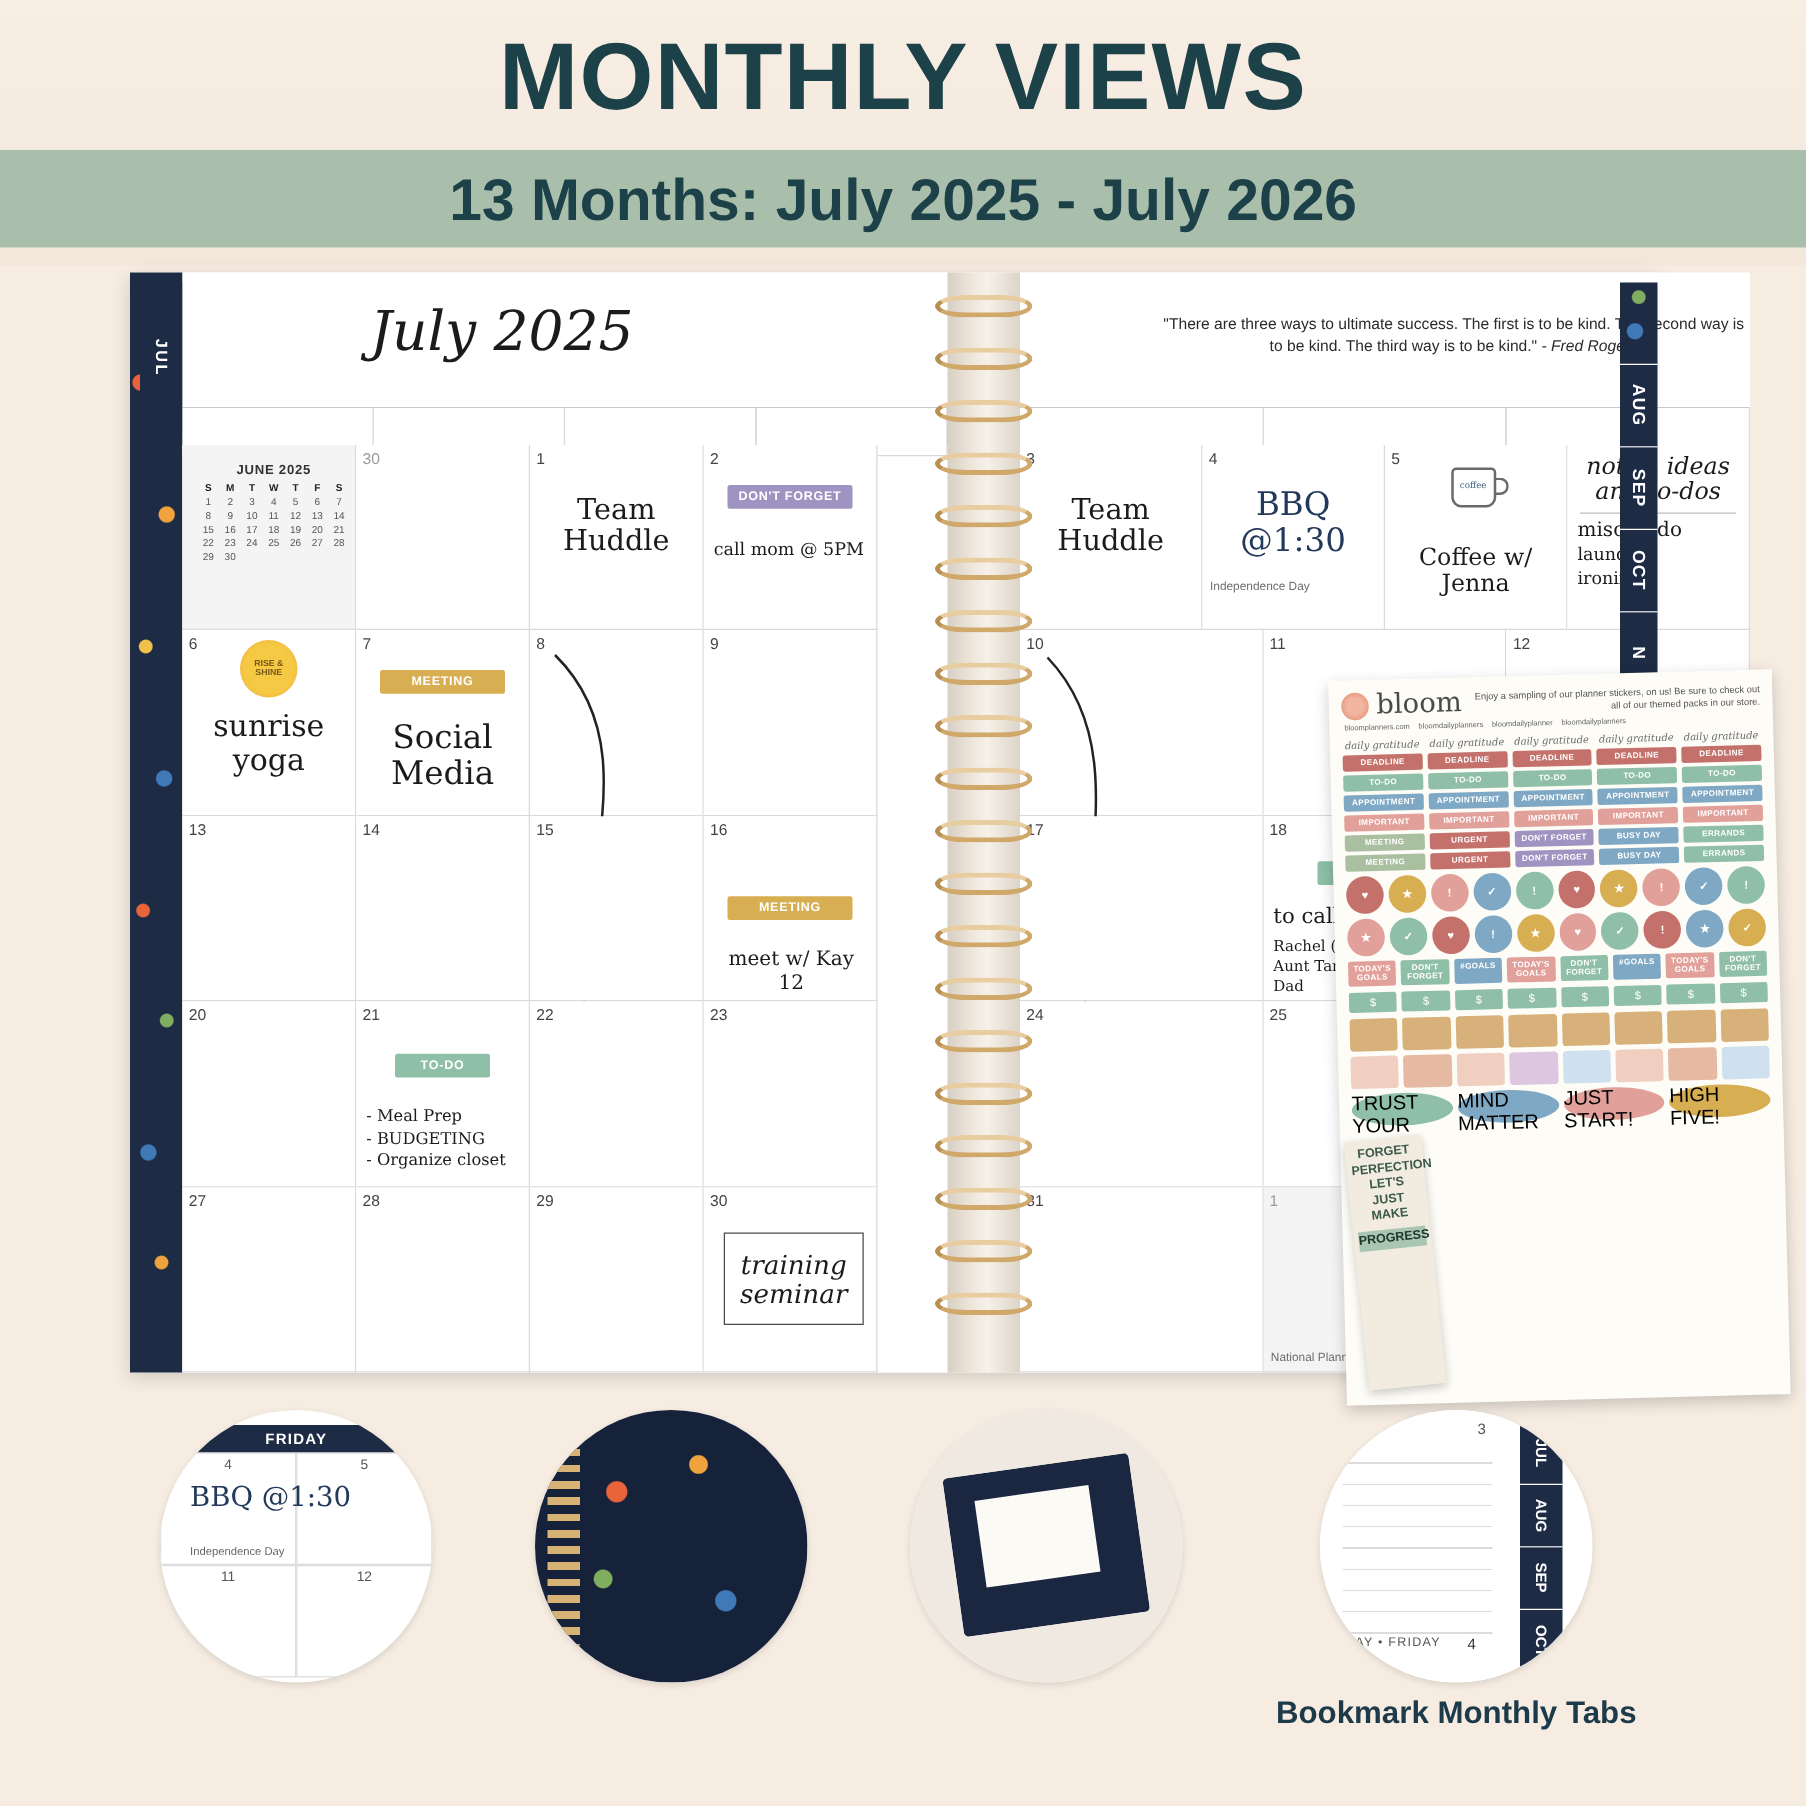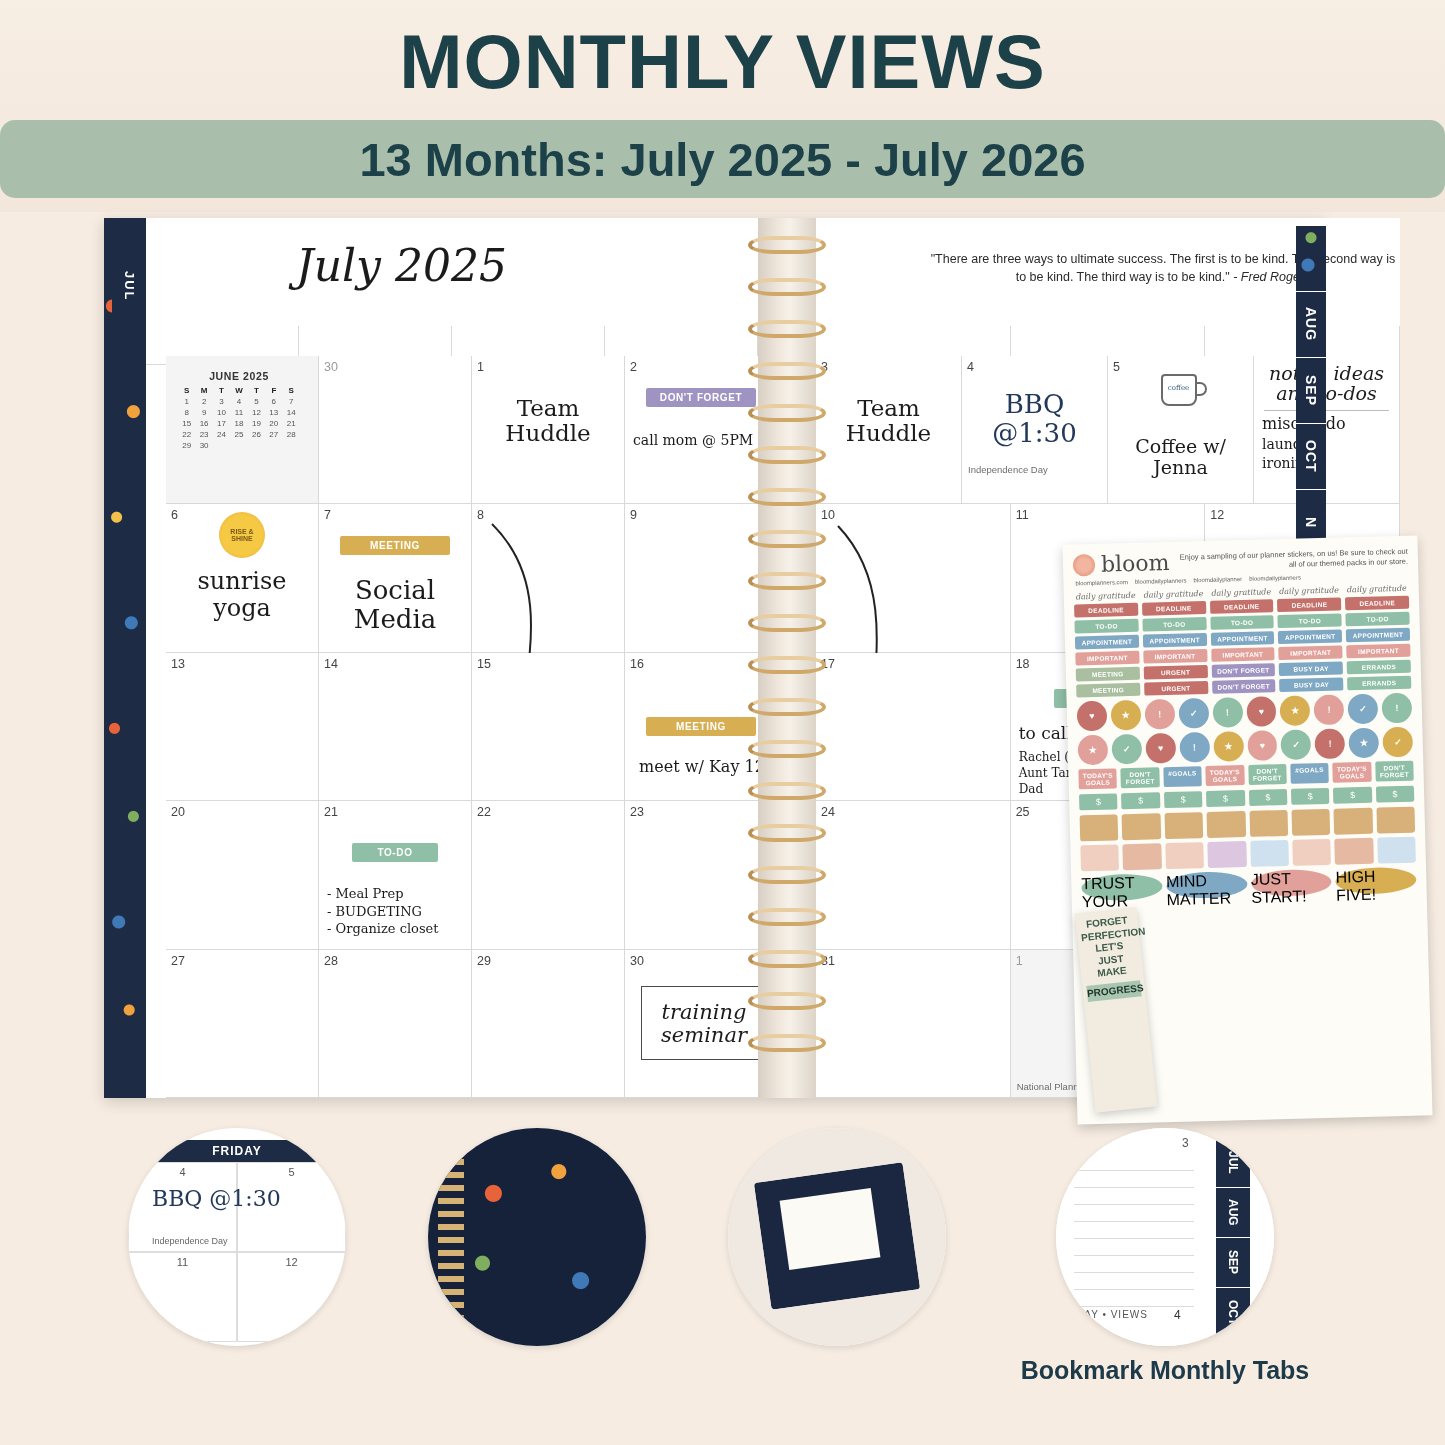--- a/index.html
+++ b/index.html
@@ -18,21 +18,21 @@
   }
   .hero-title {
     position:absolute; left:0; top:18px; width:1445px;
     text-align:center;
     font-size:76px; font-weight:bold; letter-spacing:1px;
     color:#1d4148;
   }
   .hero-band {
     position:absolute; left:0; top:120px; width:1445px; height:78px;
     background:#a9bfac;
-    display:flex; align-items:center; justify-content:center;border-radius:15px;
+    display:flex; align-items:center; justify-content:center;
   }
   .hero-sub {
     font-size:47px; font-weight:bold; color:#1d4148;
   }
   
   .spread {
     position:absolute; left:104px; top:218px; width:1222px; height:880px;
     background:#ffffff;
     box-shadow:0 4px 14px rgba(0,0,0,0.16);
   }
@@ -103,21 +103,21 @@
   }
   .dow-bar.left { left:42px; width:612px; }
   .dow-bar.right { left:712px; width:584px; }
   .dow-bar .cell {
     float:left; text-align:center; color:#fff; font-size:13.5px;
     font-weight:bold; letter-spacing:1.6px; line-height:30px;
   }
   .grid {
     position:absolute; top:138px; height:742px;
   }
-  .grid.left { left:42px; width:612px;margin-left:20px; }
+  .grid.left { left:42px; width:556px; }
   .grid.right { left:712px; width:584px; }
   .row { display:flex; height:148.4px; }
   .cell {
     flex:1; border-right:1px solid #d9d9d9; border-bottom:1px solid #d9d9d9;
     position:relative; padding:4px 5px;
     background:#fff;
   }
   .cell.shaded { background:#f4f4f4; }
   .cell .dnum {
     font-size:12.5px; color:#444;
@@ -784,21 +784,21 @@
       <div class="c3-book"></div>
       <div class="c3-stick"></div>
     </div>
   </div>
 
   <div class="feat f4">
     <div class="circle">
       <div class="c4-bg"></div>
       <div class="c4-lines"></div>
       <div style="position:absolute;left:126px;top:8px;font-size:12px;color:#555">3</div>
-      <div style="position:absolute;left:20px;bottom:26px;font-size:10px;color:#555;letter-spacing:1px">DAY • VIEWS</div>
+      <div style="position:absolute;left:20px;bottom:26px;font-size:10px;color:#555;letter-spacing:1px">DAY • FRIDAY</div>
       <div style="position:absolute;left:118px;bottom:24px;font-size:12px;color:#333">4</div>
       <div class="c4-tabs">
         <div class="c4-tab">
             <span>JUL</span>
           </div>
         <div class="c4-tab">
             <span>AUG</span>
           </div>
         <div class="c4-tab">
             <span>SEP</span>

